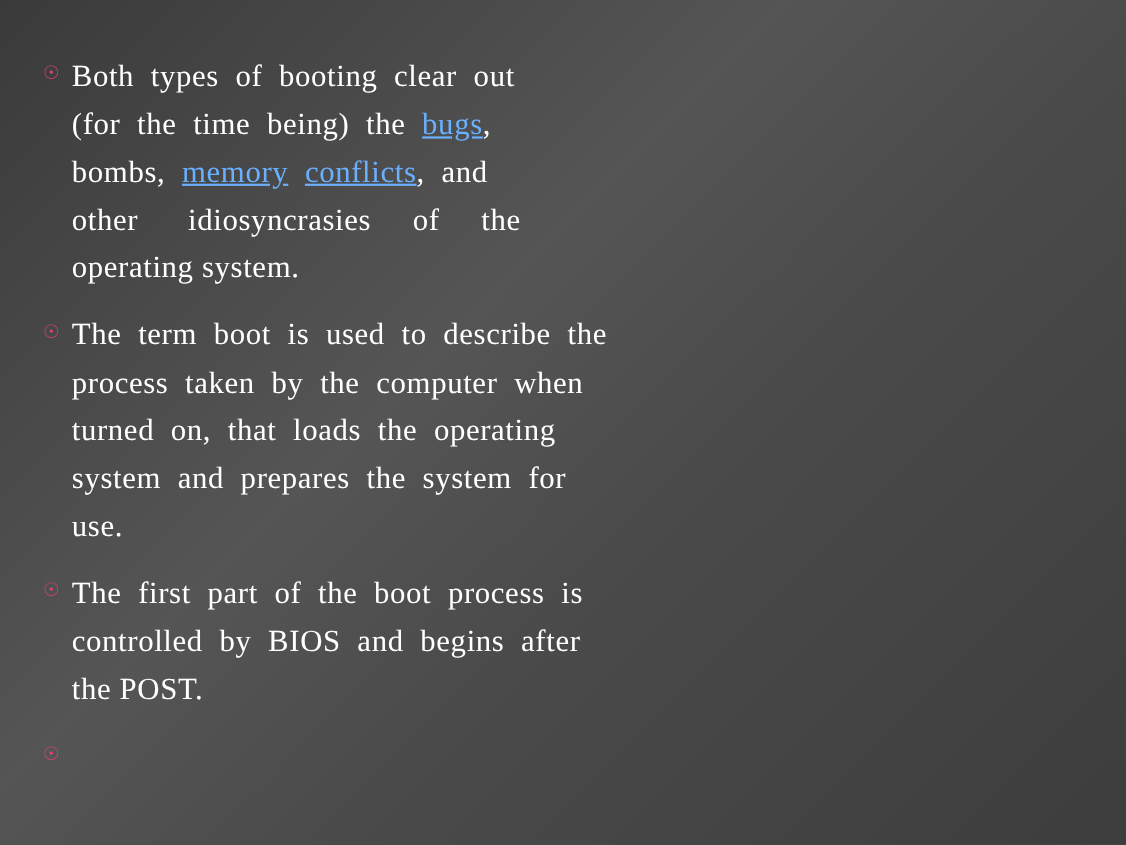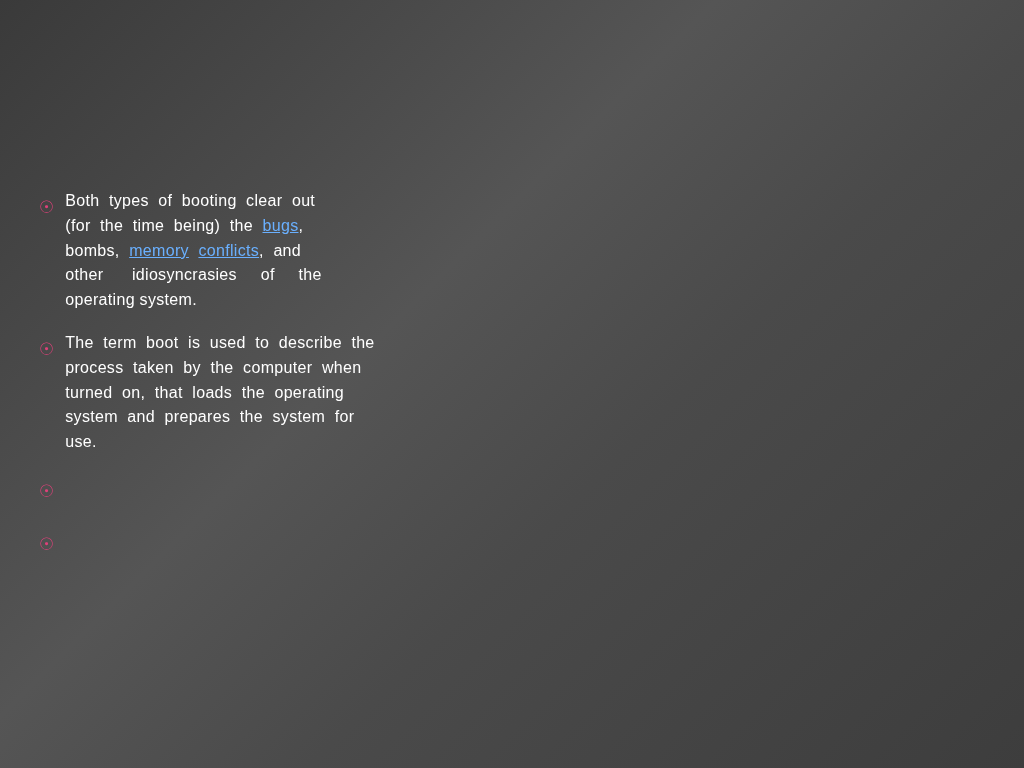--- a/index.html
+++ b/index.html
@@ -37,25 +37,25 @@
     .bullet-marker {
       color: #e0407a;
       font-size: 22px;
       margin-right: 12px;
       margin-top: 2px;
       flex-shrink: 0;
       line-height: 1.5;
     }
 
     .bullet-text {
-      font-size: 16px;
+      font-size: 28px;
       line-height: 1.55;
       color: #ffffff;
       text-align: justify;
-      font-family: Liberation Sans, sans-serif;
+      font-family: Liberation Serif, serif;
       font-weight: normal;
       letter-spacing: 0.02em;
     }
 
     .link {
       color: #6ab0ff;
       text-decoration: underline;
       cursor: pointer;
     }
   </style>
@@ -69,19 +69,20 @@
     <span class="bullet-text">Both&nbsp; types&nbsp; of&nbsp; booting&nbsp; clear&nbsp; out<br>(for&nbsp; the&nbsp; time&nbsp; being)&nbsp; the&nbsp; <a class="link" href="#">bugs</a>,<br>bombs,&nbsp; <a class="link" href="#">memory</a>&nbsp; <a class="link" href="#">conflicts</a>,&nbsp; and<br>other&nbsp;&nbsp;&nbsp;&nbsp;&nbsp; idiosyncrasies&nbsp;&nbsp;&nbsp;&nbsp; of&nbsp;&nbsp;&nbsp;&nbsp; the<br>operating system.</span>
   </div>
 
   <div class="bullet-item">
     <span class="bullet-marker">☉</span>
     <span class="bullet-text">The&nbsp; term&nbsp; boot&nbsp; is&nbsp; used&nbsp; to&nbsp; describe&nbsp; the<br>process&nbsp; taken&nbsp; by&nbsp; the&nbsp; computer&nbsp; when<br>turned&nbsp; on,&nbsp; that&nbsp; loads&nbsp; the&nbsp; operating<br>system&nbsp; and&nbsp; prepares&nbsp; the&nbsp; system&nbsp; for<br>use.</span>
   </div>
 
   <div class="bullet-item">
     <span class="bullet-marker">☉</span>
+    <span class="bullet-text">The&nbsp; first&nbsp; part&nbsp; of&nbsp; the&nbsp; boot&nbsp; process&nbsp; is<br>controlled&nbsp; by&nbsp; BIOS&nbsp; and&nbsp; begins&nbsp; after<br>the POST.</span>
   </div>
 
   <div class="bullet-item">
     <span class="bullet-marker">☉</span>
   </div>
 
 </div>
 
 </body></html>

